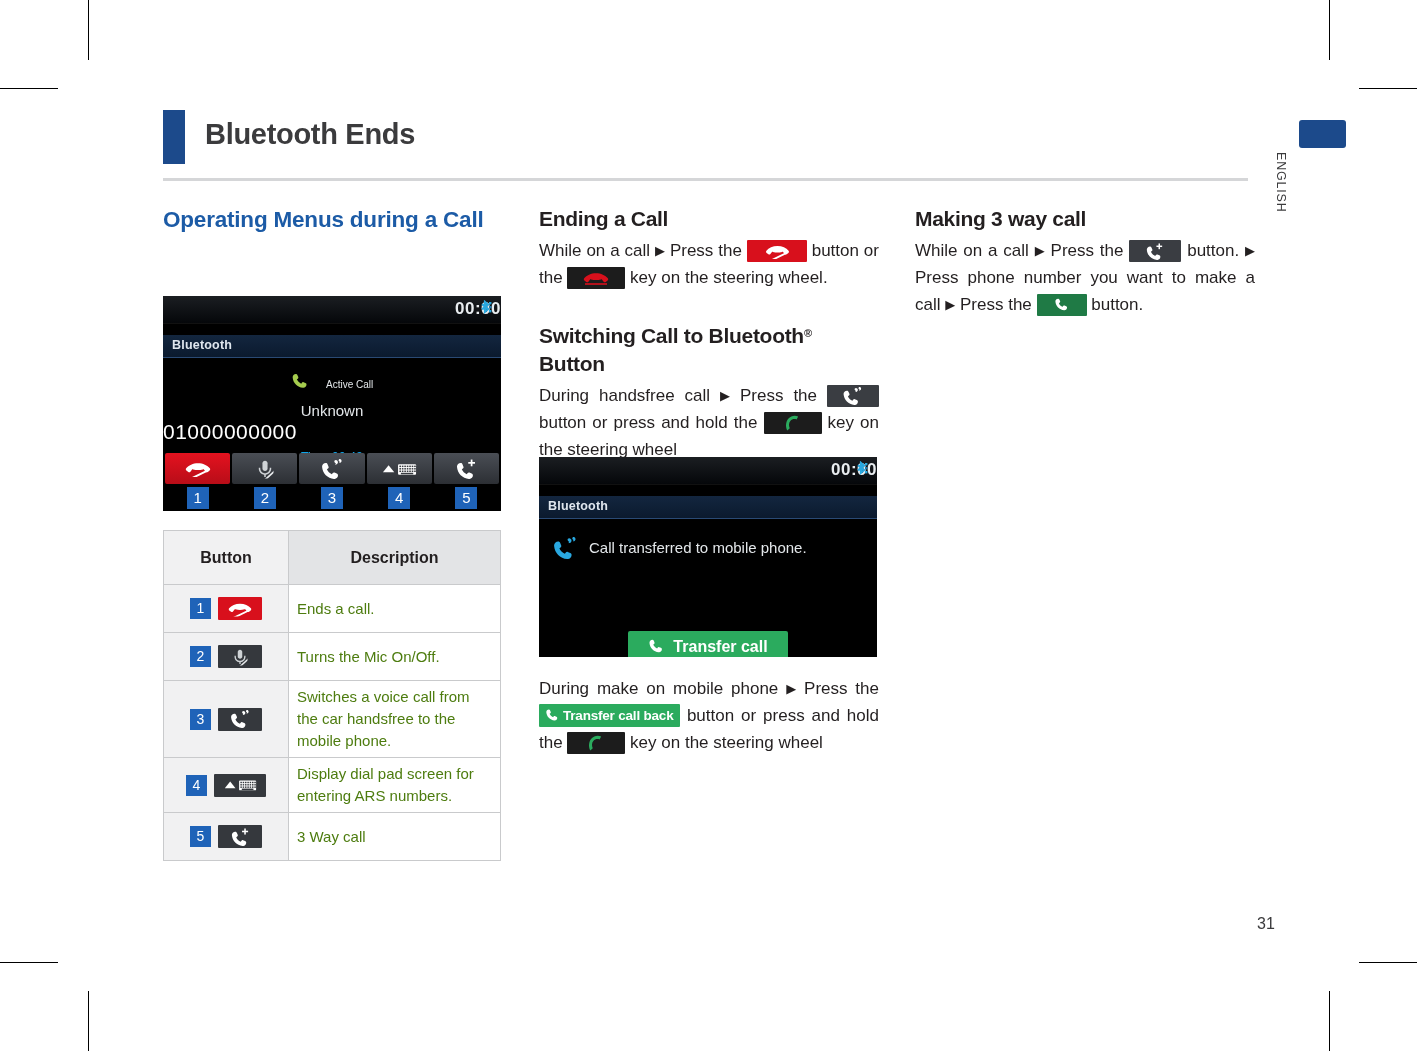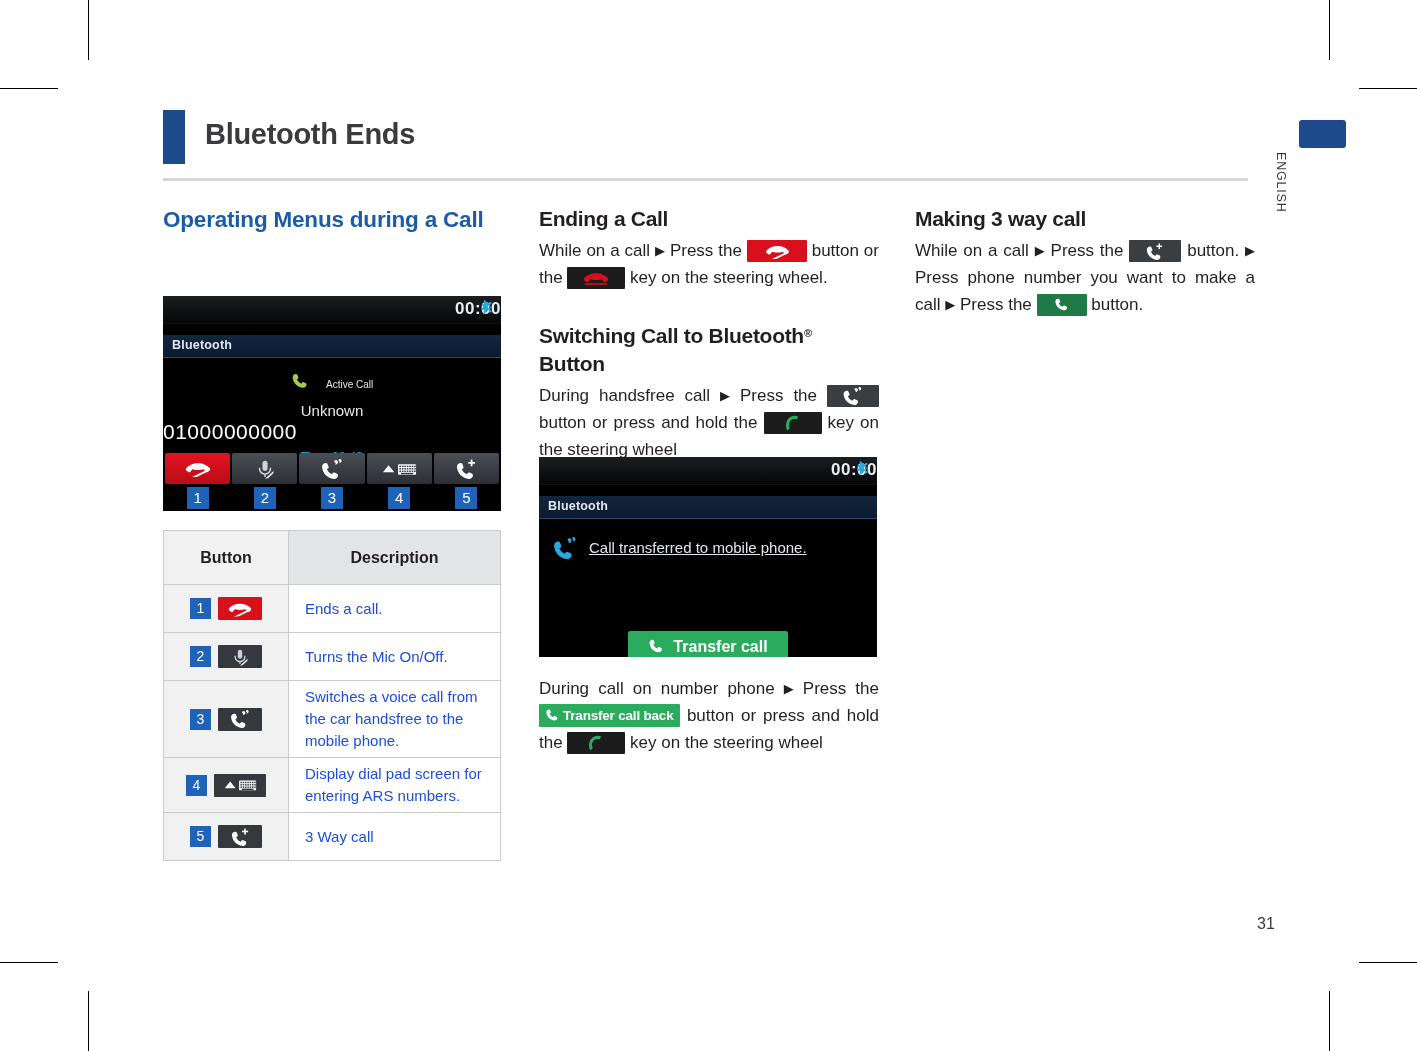--- a/index.html
+++ b/index.html
@@ -294,21 +294,20 @@
     line-height: 22px;
     text-align: center;
   }
 
   
   .msg-row {
     position: absolute;
     left: 50px; top: 20px;
     color: #e3e7ea;
     font-size: 15px;
-    text-decoration: underline;
   }
   .msg-row .ic { position: absolute; left: -36px; top: -2px; }
   .xfer-btn {
     position: absolute;
     left: 50%;
     transform: translateX(-50%);
     bottom: 6px;
     width: 160px;
     height: 32px;
     background: #2bab5e;
@@ -335,21 +334,21 @@
     padding: 12px;
   }
   #btn-table thead th {
     background: #e3e4e6;
     font-size: 16px;
     font-weight: bold;
     height: 29px;
     color: #231f20;
   }
   #btn-table .c-btn { width: 100px; text-align: center; background: #f1f1f2; }
-  #btn-table .c-desc { padding: 5px 16px; line-height: 22px; color: #1d4ed8; }
+  #btn-table .c-desc { padding: 5px 8px; line-height: 22px; color: #4d7c0f; }
   #btn-table tbody tr { }
   .tbl-num {
     display: inline-block;
     width: 21px; height: 21px;
     background: #1f63b8;
     color: #fff;
     font-size: 14px;
     line-height: 21px;
     text-align: center;
     vertical-align: middle;
@@ -630,21 +629,21 @@
       <span class="ic">
         <svg width="17" height="17" viewBox="0 0 24 24">
             <path d="M6.2 2.5c1 0 1.6.5 2 1.5l1 2.4c.3.8.1 1.5-.6 2l-1.2.9c.9 2.4 3 4.5 5.5 5.4l.9-1.2c.5-.7 1.2-.9 2-.6l2.4 1c.9.4 1.4 1 1.4 2 0 2.4-2 4.3-4.4 4.1C8 19.3 2.7 14 2.1 6.9 1.9 4.5 3.8 2.5 6.2 2.5z" fill="#ffffff"></path>
           </svg>
       </span><span>Transfer call back</span>
     </div>
   </div>
 </div>
 
 <div class="col" id="col-2b" style="left:539px; top:675px;">
-  <p class="body"><span>During call on number phone</span> <span class="tri">▶</span> <span>Press the</span> <span class="chip greenbtn"><svg style="left:6px;top:4px" width="15" height="15" viewBox="0 0 24 24">
+  <p class="body"><span>During make on mobile phone</span> <span class="tri">▶</span> <span>Press the</span> <span class="chip greenbtn"><svg style="left:6px;top:4px" width="15" height="15" viewBox="0 0 24 24">
           <path d="M6.2 2.5c1 0 1.6.5 2 1.5l1 2.4c.3.8.1 1.5-.6 2l-1.2.9c.9 2.4 3 4.5 5.5 5.4l.9-1.2c.5-.7 1.2-.9 2-.6l2.4 1c.9.4 1.4 1 1.4 2 0 2.4-2 4.3-4.4 4.1C8 19.3 2.7 14 2.1 6.9 1.9 4.5 3.8 2.5 6.2 2.5z" fill="#ffffff"></path>
         </svg><span class="lbl">Transfer call back</span></span> <span>button or press and hold the</span> <span class="chip dark"><svg style="left:19px;top:3px" width="19" height="17" viewBox="0 0 20 18">
           <path d="M4.5 16.5C2.5 13 2.6 7.5 5.5 4 8.4.5 13 .2 16 1.6l-1.7 3.1C12 3.8 9.4 4.3 7.7 6.3c-1.7 2-1.8 5.2-.6 7.6z" fill="#2bab5e"></path>
         </svg></span> <span>key on the steering wheel</span></p>
 </div>
 
 <div class="col" id="col-3">
   <h2 class="sec-black">Making 3 way call</h2>
   <p class="body"><span>While on a call</span> <span class="tri">▶</span> <span>Press the</span> <span class="chip gray"><svg style="left:16px;top:3px" width="19" height="17" viewBox="0 0 22 22">
           <path d="M5.2 4.5c1 0 1.6.5 2 1.5l1 2.4c.3.8.1 1.5-.6 2l-1.2.9c.9 2.4 3 4.5 5.5 5.4l.9-1.2c.5-.7 1.2-.9 2-.6l2.4 1c.9.4 1.4 1 1.4 2 0 2.4-2 4.3-4.4 4.1C7 21.3 1.7 16 1.1 8.9.9 6.5 2.8 4.5 5.2 4.5z" fill="#ffffff"></path>

